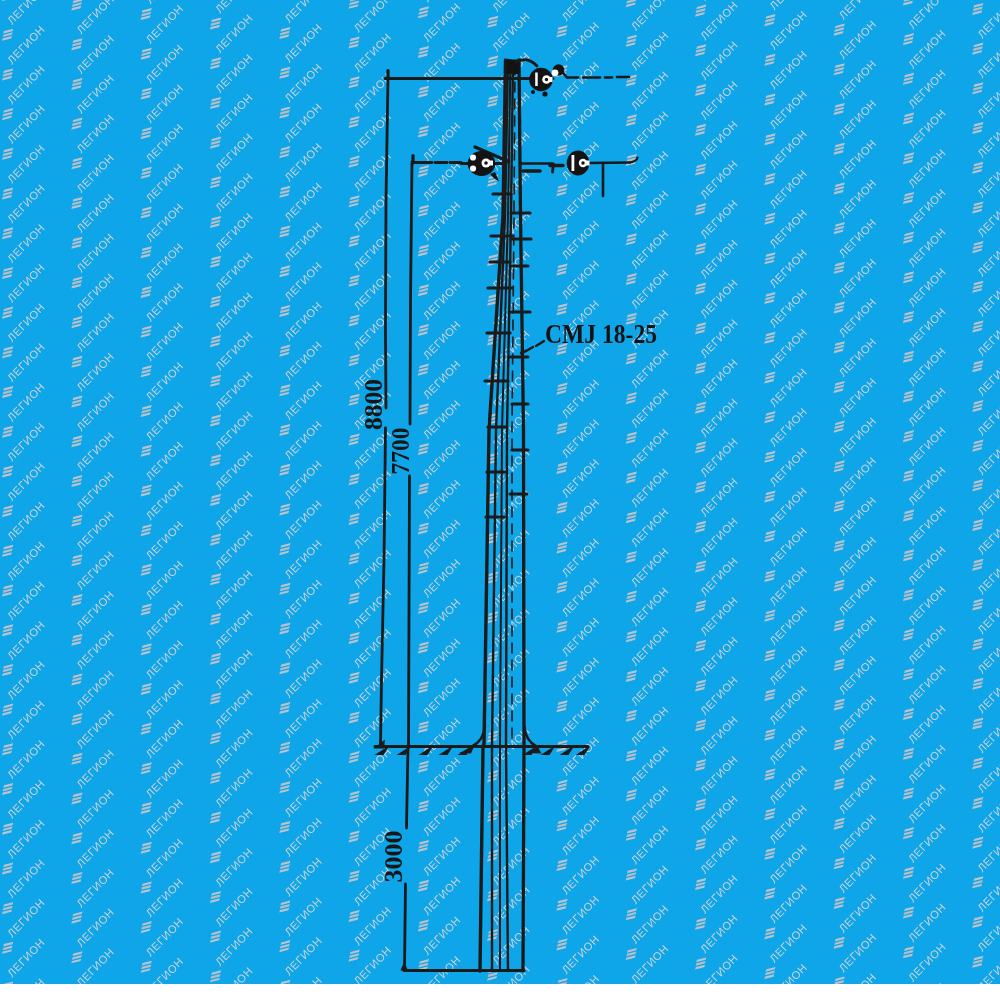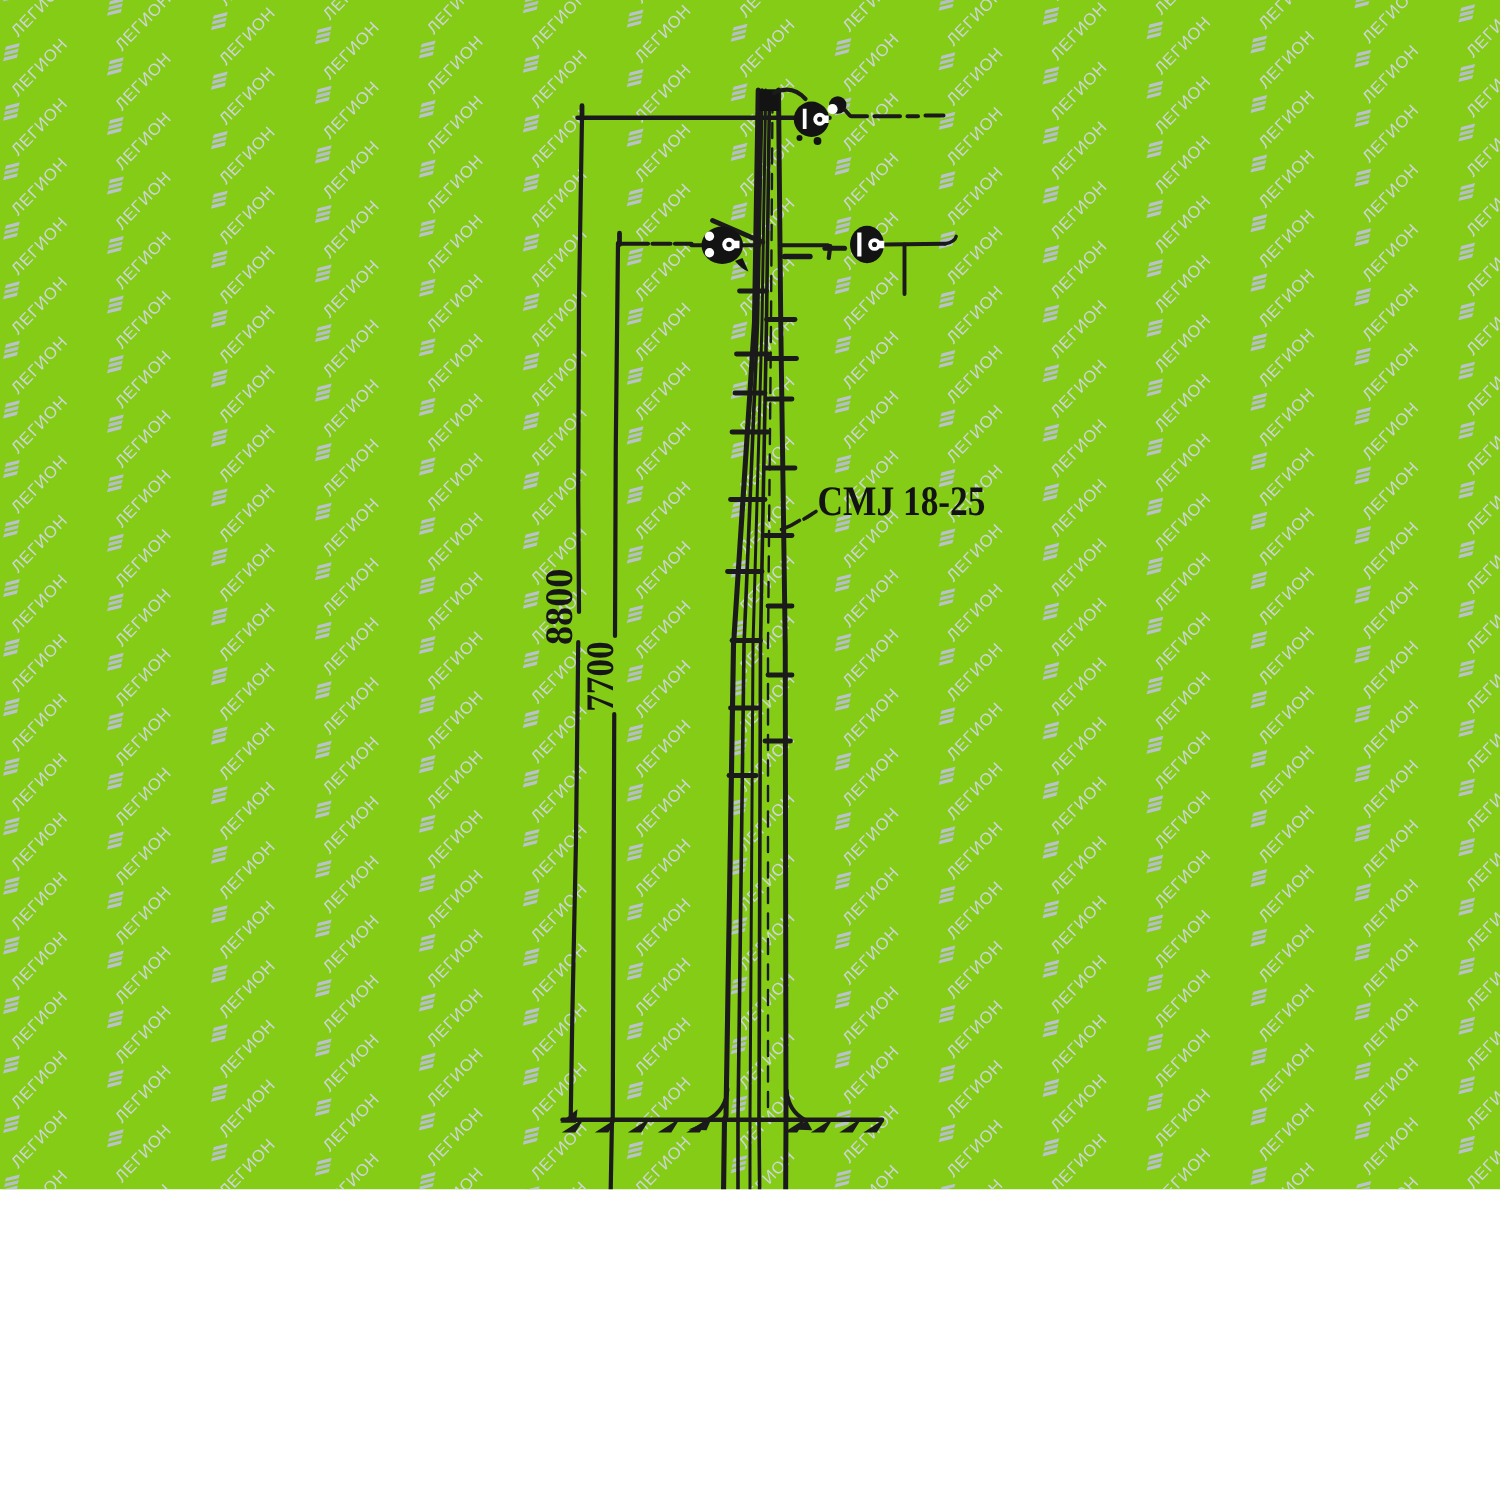--- a/index.html
+++ b/index.html
@@ -1,16 +1,16 @@
 <!DOCTYPE html>
 <html><head>
 <meta charset="utf-8">
 <style>
 html,body{margin:0;padding:0;background:#ffffff;}
-#page{width:1000px;height:793px;position:relative;overflow:hidden;background:#84cc16;}
+#page{width:1000px;height:984px;position:relative;overflow:hidden;background:#0ea5e9;}
 svg{position:absolute;top:0;left:0;}
 </style>
 </head>
 <body>
 <div id="page">
 <svg width="1000" height="1000" viewBox="0 0 1000 1000">
 <defs>
 <g id="wm">
 <g transform="rotate(-14)">
 <path d="M0,0 l9.5,0 l-1.3,2.2 l-9.5,0 z" fill="#bac3cc"></path>

